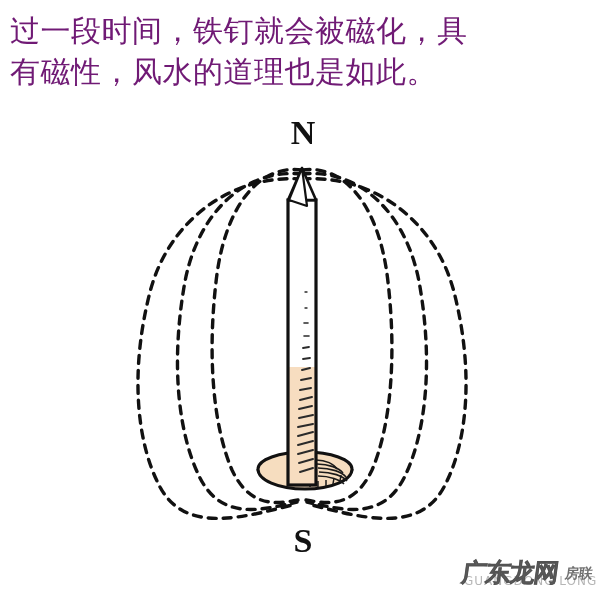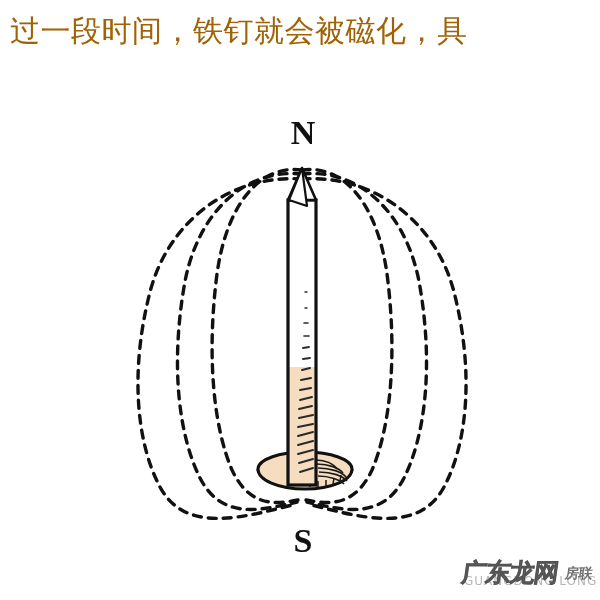--- a/index.html
+++ b/index.html
@@ -24,21 +24,21 @@
     left: 0;
     top: 0;
     width: 600px;
     padding: 10px 8px 0 10px;
     box-sizing: border-box;
   }
   .caption-line {
     font-family: "DejaVu Sans", "Liberation Sans", sans-serif;
     font-size: 30px;
     line-height: 41px;
-    color: #a16207;
+    color: #701a75;
     letter-spacing: 0.5px;
     white-space: nowrap;
   }
 
   
   #diagram {
     position: absolute;
     left: 0;
     top: 112px;
     width: 600px;
@@ -99,20 +99,21 @@
     white-space: nowrap;
   }
 </style>
 </head>
 <body>
 
 <div id="page">
 
   <div id="caption">
     <div class="caption-line">过一段时间，铁钉就会被磁化，具</div>
+    <div class="caption-line">有磁性，风水的道理也是如此。</div>
   </div>
 
   <div id="diagram">
     <svg width="600" height="470" viewBox="0 0 600 470" xmlns="http://www.w3.org/2000/svg">
 
       <g fill="none" stroke="#111111" stroke-linecap="round">
 
         <path d="M 302 67 C 230 62 168 110 150 180 C 130 258 136 330 160 375 C 186 424 248 404 296 392" stroke-width="3.4" stroke-dasharray="8 7"></path>
         <path d="M 302 67 C 374 62 436 110 454 180 C 474 258 468 330 444 375 C 418 424 356 404 308 392" stroke-width="3.4" stroke-dasharray="8 7"></path>
 

